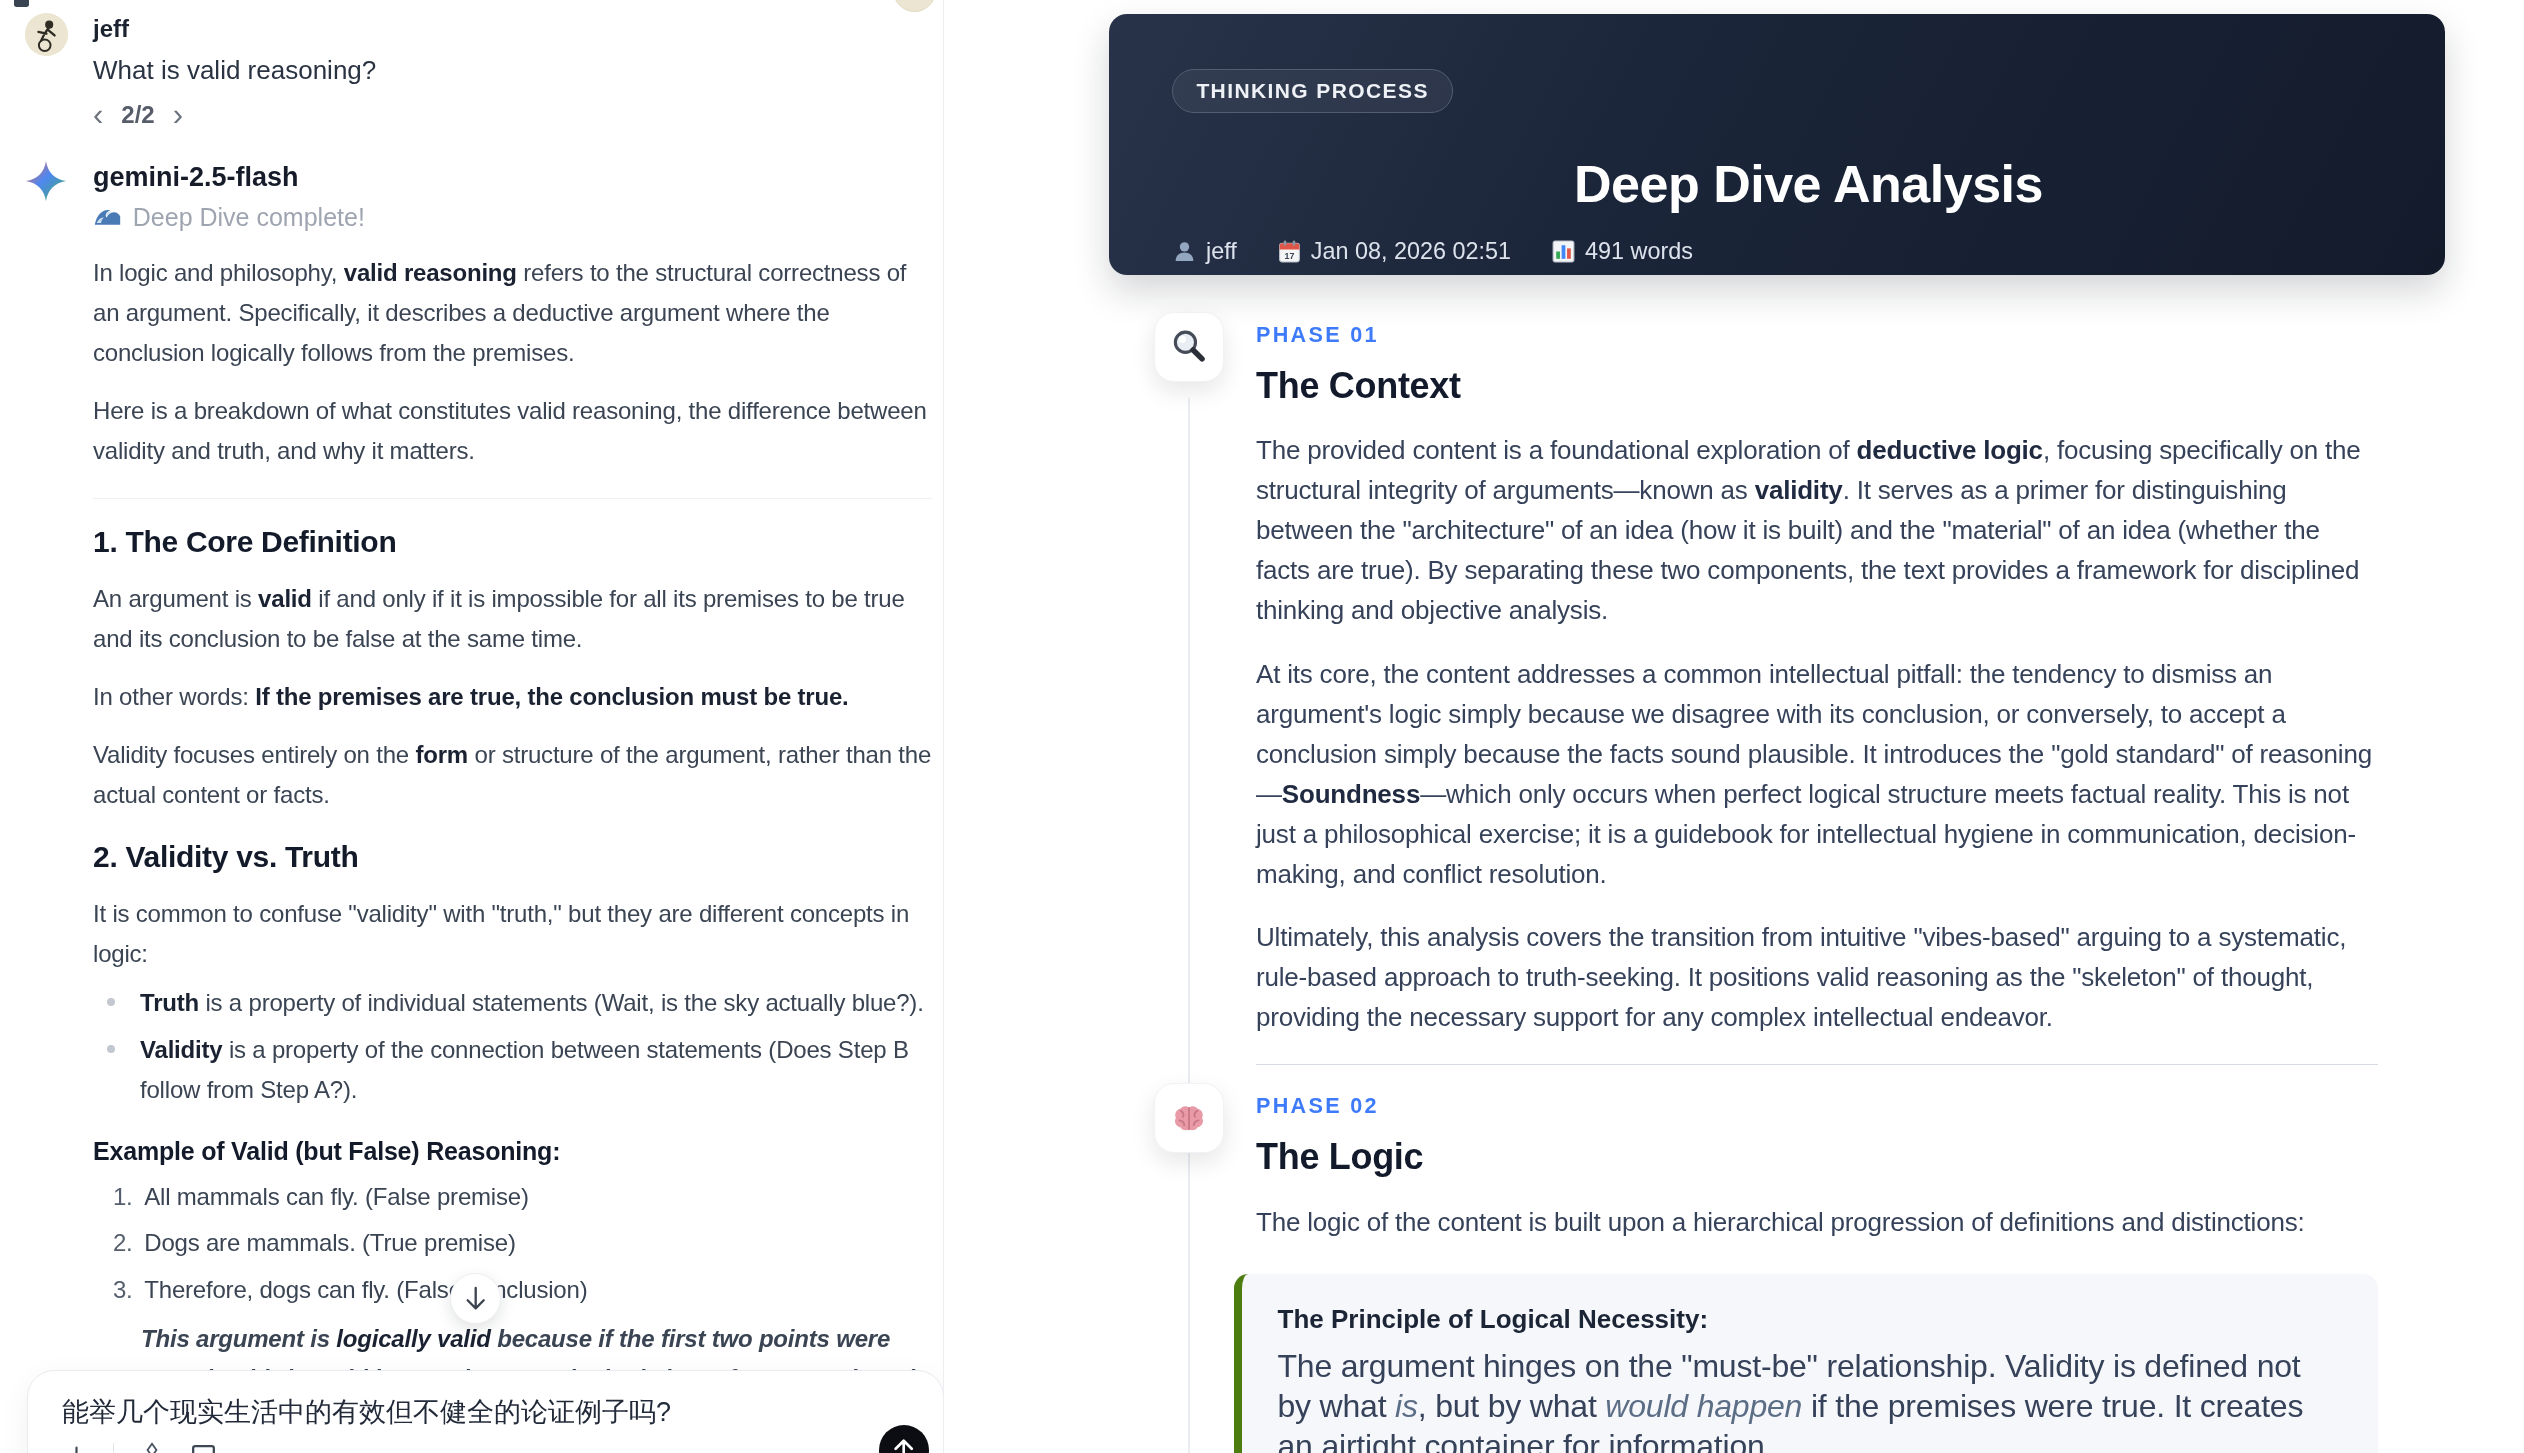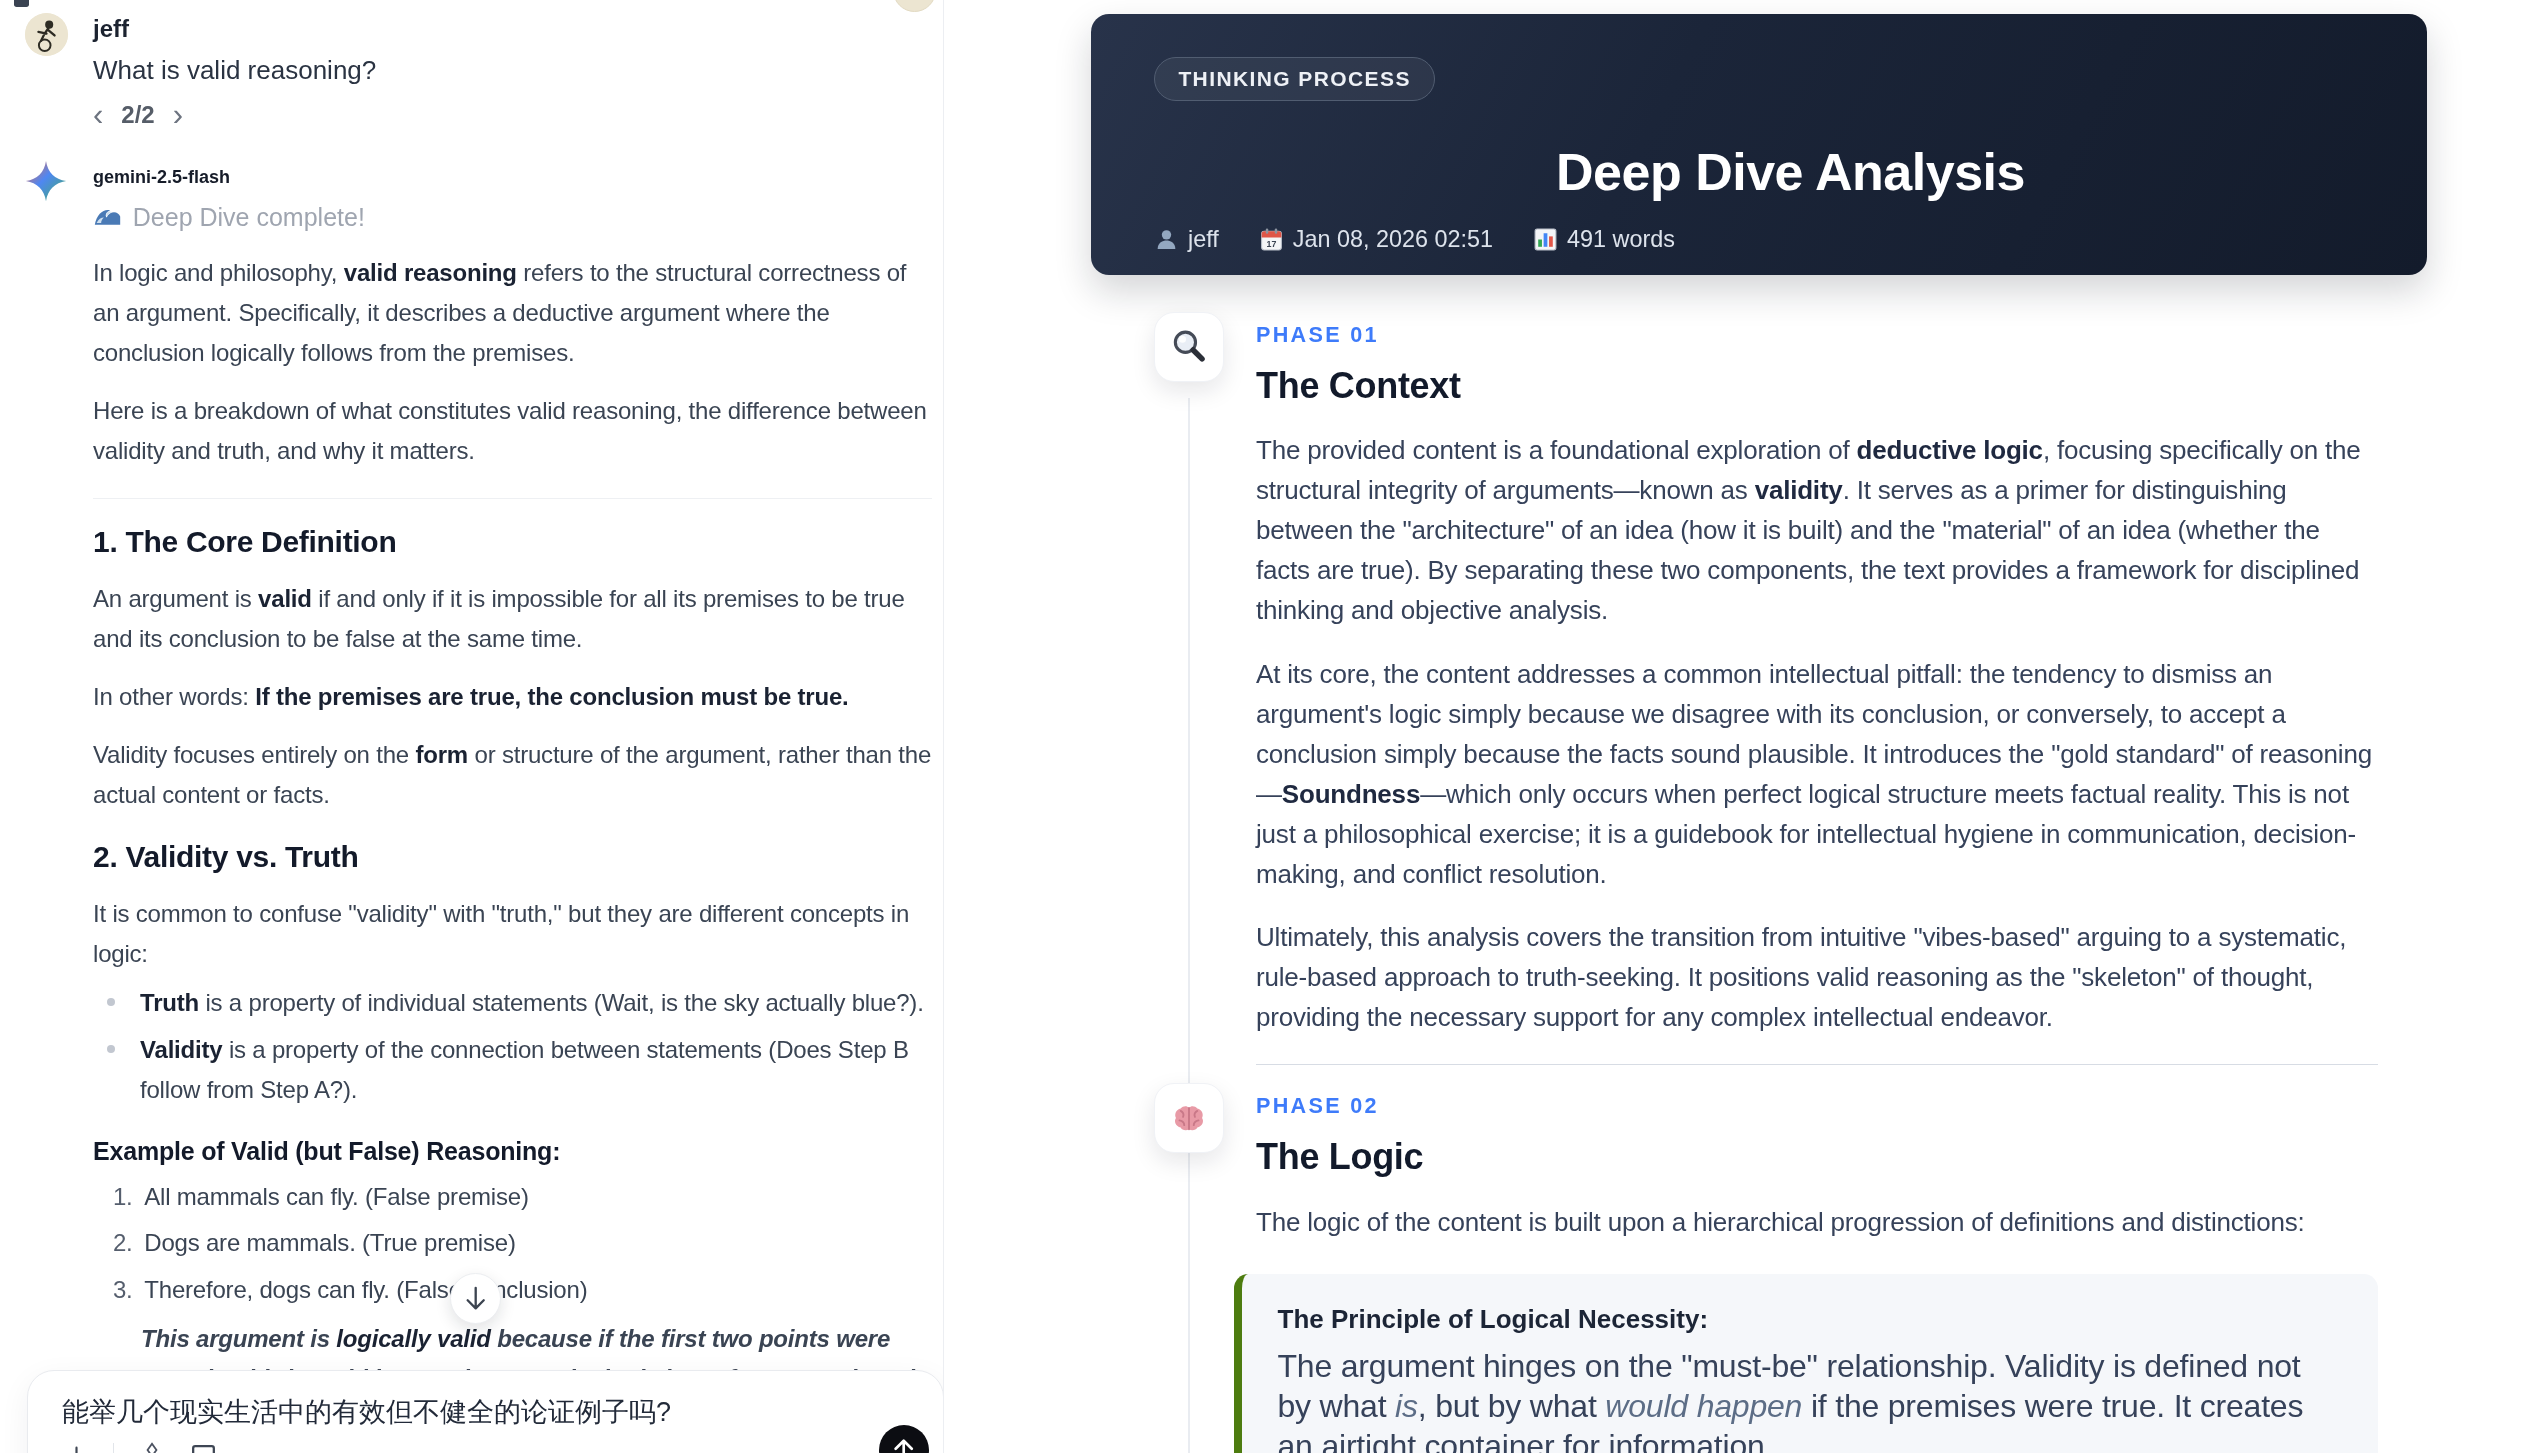--- a/index.html
+++ b/index.html
@@ -16,21 +16,21 @@
   .clip-mark { position:absolute; left:14.4px; top:-5.4px; width:14.4px; height:12.6px; background:#3a4352; border-radius:2.7px; }
   .partial-avatar { position:absolute; left:893px; top:-31.5px; width:43px; height:43px; border-radius:50%; background:#ece5d1; border:0.9px solid #e2dac2; }
   .msg { display:grid; grid-template-columns:68px 1fr; }
   .avatar { width:43px; height:43px; border-radius:50%; background:#ece5d1; overflow:hidden; }
   .uname { font-size:24px; font-weight:600; color:#1c2330; line-height:32px; }
   .utext { margin-top:5.4px; font-size:26px; color:#2a3342; line-height:40px; }
   .pager { margin-top:10.8px; display:flex; align-items:center; gap:18px; }
   .pager .chev { font-size:31px; color:#6d7480; line-height:27px; cursor:pointer; font-weight:400; }
   .pager .cur { font-size:24px; font-weight:700; color:#565d68; }
   .assistant { margin-top:31px; }
-  .mname { font-size:18px; font-weight:700; color:#161c29; line-height:34px; }
+  .mname { font-size:27px; font-weight:700; color:#161c29; line-height:34px; }
   .mstatus { margin-top:5.4px; display:flex; align-items:center; gap:10.8px; font-size:25px; color:#9fa5b0; line-height:36px; }
   .md { margin-top:14.4px; width:839px; font-size:24px; line-height:40px; color:#3a4453; letter-spacing:-0.2px; }
   .md p.body { margin-top:18px; }
   .md .b { font-weight:700; color:#1a2232; }
   .md .i { font-style:italic;font-weight:bold; }
   .left-hr { border:none; border-top:1.8px solid #eef0f3; margin:27px 0 0; }
   .left-h { font-size:30px; font-weight:700; color:#131a2a; letter-spacing:-0.3px; margin-top:23.4px; line-height:38px; }
   .bold-p { font-weight:700; color:#131a2a; font-size:25px; margin-top:21.6px; line-height:38px; }
   .md-ul { margin-top:9px; }
   .md-ul .li { position:relative; padding-left:47px; margin-top:7.2px; }
@@ -48,23 +48,23 @@
     border:1.8px solid #e9ebef; border-radius:27px; box-shadow:0 9px 31px rgba(25,30,44,.06);
     padding:21.6px 34px 0; z-index:6; }
   .composer-text { font-size:27px; color:#222a39; line-height:38px; }
   .composer-toolbar { margin-top:10.8px; display:flex; align-items:center; gap:21.6px; }
   .tb-divider { width:1.8px; height:31px; background:#e2e5ea; }
   .send-btn { position:absolute; right:14.4px; top:54px; width:50px; height:50px; border-radius:50%;
     background:#0c0d12; display:flex; align-items:center; justify-content:center; cursor:pointer; }
   
   .panel { position:absolute; left:943px; top:0; width:1582px; height:1453px; background:#fff;
     border-left:1.8px solid #eceef2; overflow:hidden; }
-  .dark-card { position:absolute; left:147px; top:14.4px; width:1336px; height:261px; border-radius:18px;
+  .dark-card { position:absolute; left:165px; top:14.4px; width:1336px; height:261px; border-radius:18px;
     background:linear-gradient(118deg,#28334a 0%, #1b2539 42%, #131b2b 100%);
-    box-shadow:0 16px 36px rgba(15,20,35,.18); padding:43px 0 0 63px; }
+    box-shadow:0 16px 36px rgba(15,20,35,.18); padding:55px 0 0 63px; }
   .badge { display:inline-flex; padding:9px 23.4px; border:1.8px solid #515d71; border-radius:900px;
     background:rgba(255,255,255,.06); color:#eef1f6; font-size:21px; font-weight:700; letter-spacing:1.4px; }
   .doc-title { margin-top:41px; font-size:52px; font-weight:800; color:#ffffff; letter-spacing:-0.5px;text-align:center; }
   .meta { margin-top:23.4px; display:flex; align-items:center; gap:40px; color:#dde3ec; font-size:23.4px; }
   .meta-item { display:flex; align-items:center; gap:9px; }
   .timeline { position:absolute; left:244px; top:398px; bottom:0; width:1.8px; background:#e9ecf1; z-index:0; }
   .doc { position:absolute; left:0; top:276px; width:1582px; padding:45px 148px 0 312px; }
   .phase { position:relative; z-index:1; }
   .phase-chip { position:absolute; left:-102px; top:-9px; width:70px; height:70px; background:#fff;
     border:1.8px solid #f0f2f6; border-radius:20px; box-shadow:0 9px 23.4px rgba(18,24,40,.10);

